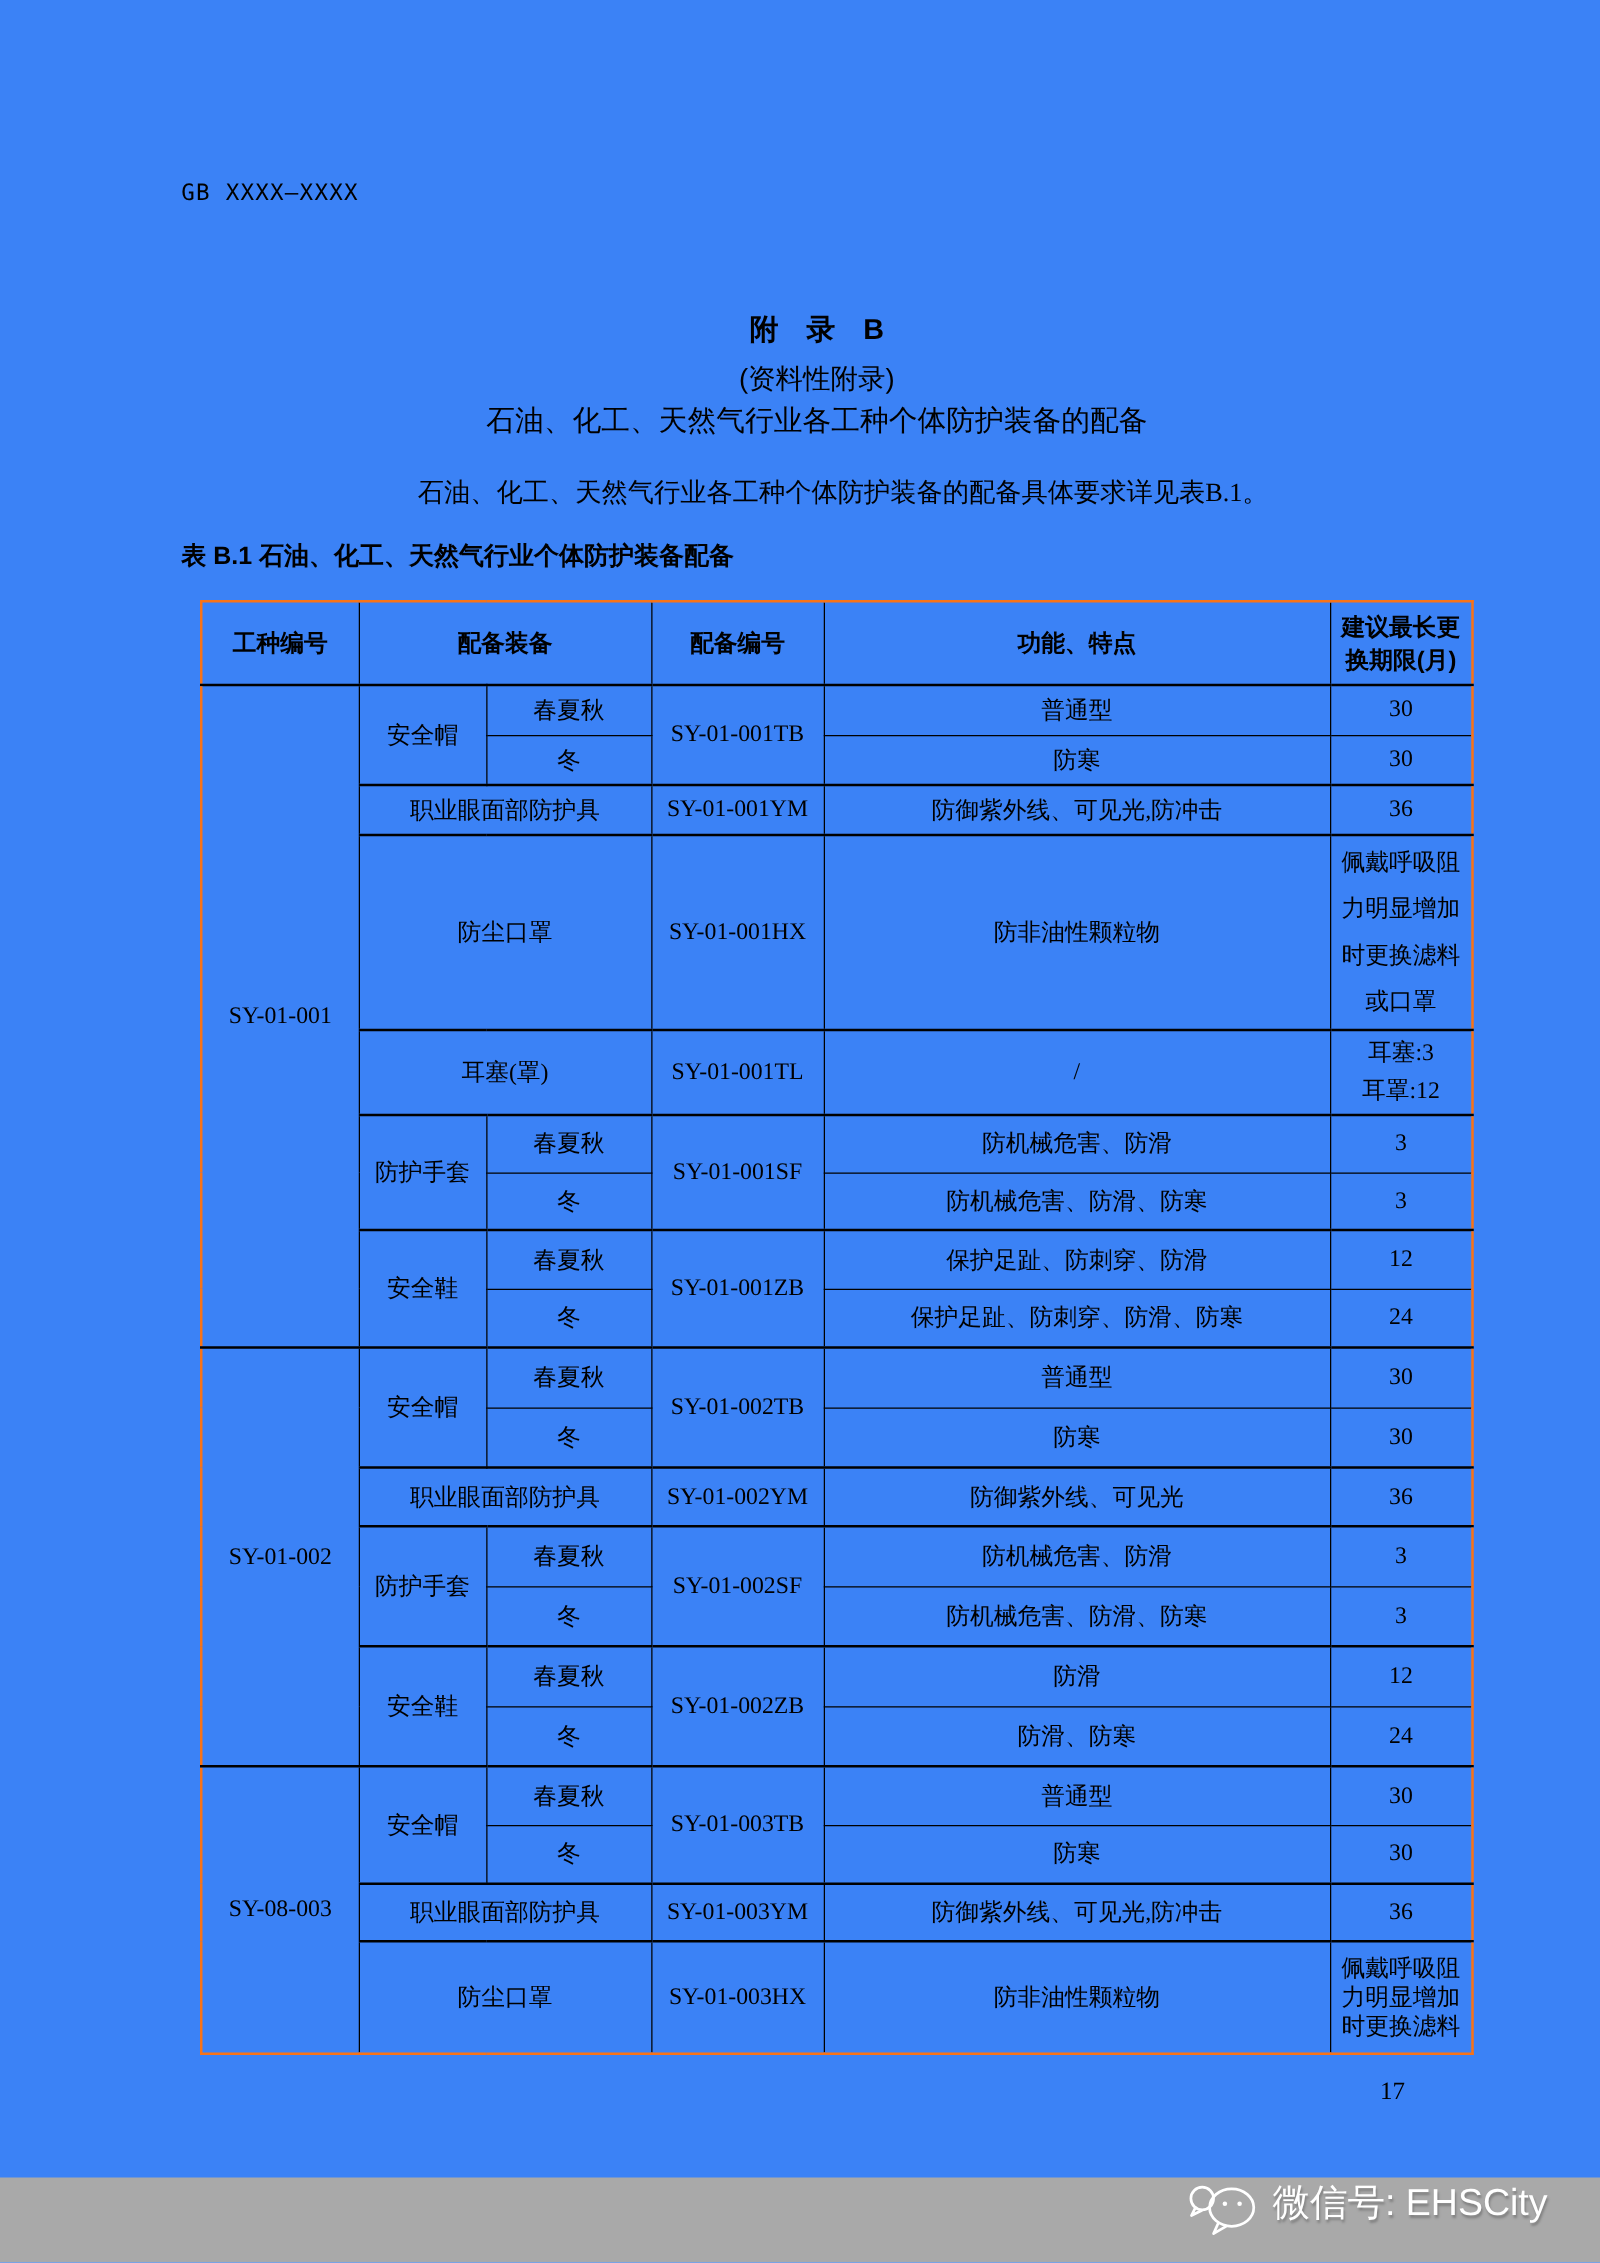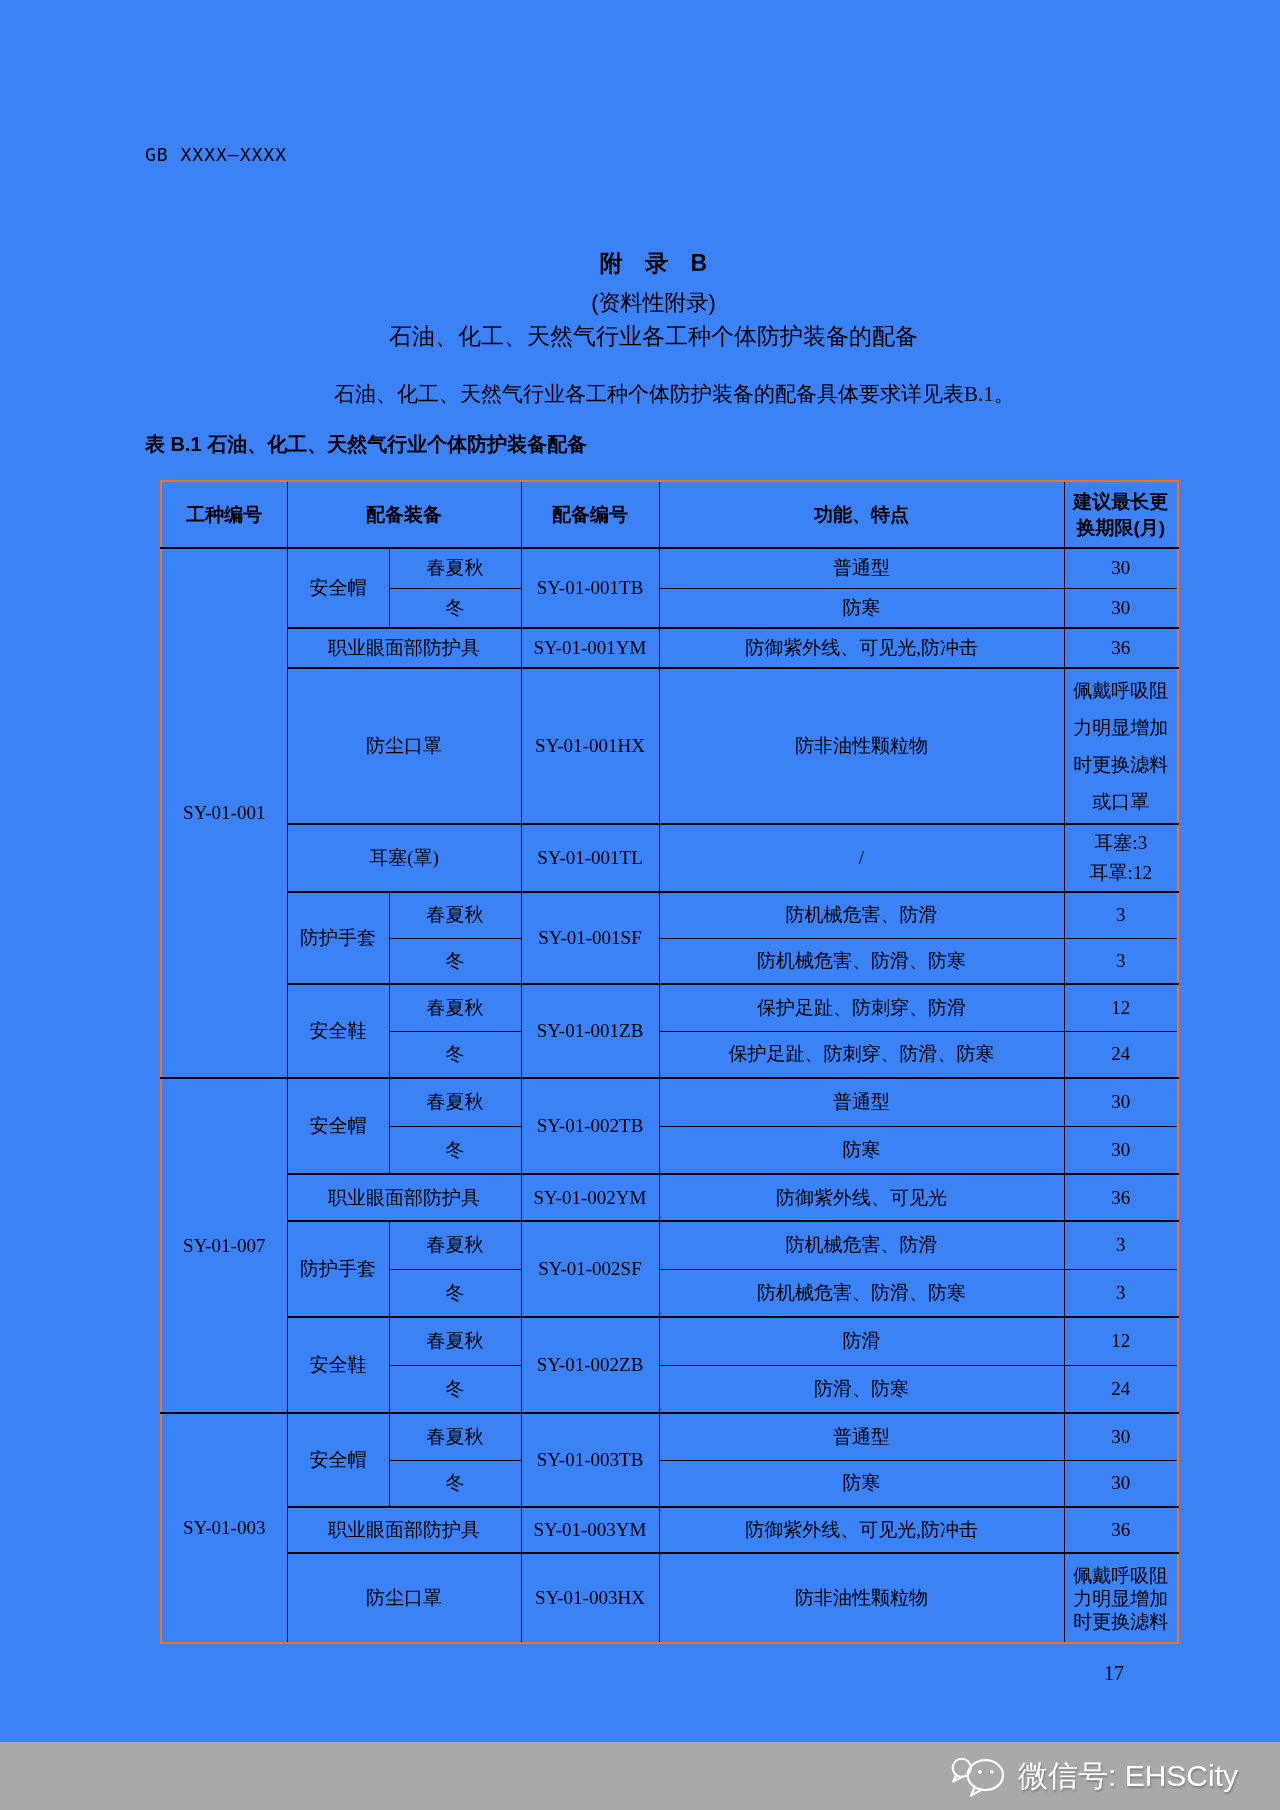--- a/index.html
+++ b/index.html
@@ -32,21 +32,21 @@
   .c-id{font-size:17px;}
   .c-feat{text-align:left;padding-left:14px;}
   .c-per{font-size:18px;padding:2px;}
   .per-multi{font-size:19px;line-height:37px;}
   .per-multi3{font-size:19px;line-height:23px;}
   .per-two{font-size:18px;line-height:30px;}
 
   .page-number{position:absolute;left:1104px;top:1662px;font-size:20px;}
 
   .footer-bar{position:absolute;left:0;top:1742px;width:1280px;height:68px;background:#a9a9a9;
-              display:flex;align-items:center;justify-content:flex-end;padding-right:42px;box-sizing:border-box;}
+              display:flex;align-items:flex-start;justify-content:flex-end;padding-right:42px;box-sizing:border-box;}
   .footer-label{color:#ffffff;font-family:"Liberation Sans","DejaVu Sans",sans-serif;
                 font-size:30px;text-shadow:1px 2px 2px rgba(0,0,0,0.25);margin-left:10px;}
   .wechat{width:58px;height:50px;flex:0 0 auto;}
 </style>
 </head>
 <body>
 
 <div class="page">
 
   <div class="doc-code">GB XXXX—XXXX</div>
@@ -130,21 +130,21 @@
         <td class="c-feat">保护足趾、防刺穿、防滑</td>
         <td class="c-per">12</td>
       </tr>
       <tr style="height:47px">
         <td>冬</td>
         <td class="c-feat">保护足趾、防刺穿、防滑、防寒</td>
         <td class="c-per">24</td>
       </tr>
 
       <tr class="gb" style="height:48px">
-        <td rowspan="7">SY-01-007</td>
+        <td rowspan="7">SY-01-002</td>
         <td rowspan="2">安全帽</td>
         <td>春夏秋</td>
         <td rowspan="2" class="c-id">SY-01-002TB</td>
         <td class="c-feat">普通型</td>
         <td class="c-per">30</td>
       </tr>
       <tr style="height:48px">
         <td>冬</td>
         <td class="c-feat">防寒</td>
         <td class="c-per">30</td>
@@ -174,21 +174,21 @@
         <td class="c-feat">防滑</td>
         <td class="c-per">12</td>
       </tr>
       <tr style="height:48px">
         <td>冬</td>
         <td class="c-feat">防滑、防寒</td>
         <td class="c-per">24</td>
       </tr>
 
       <tr class="gb" style="height:47px">
-        <td rowspan="4">SY-01-003</td>
+        <td rowspan="4">SY-08-003</td>
         <td rowspan="2">安全帽</td>
         <td>春夏秋</td>
         <td rowspan="2" class="c-id">SY-01-003TB</td>
         <td class="c-feat">普通型</td>
         <td class="c-per">30</td>
       </tr>
       <tr style="height:47px">
         <td>冬</td>
         <td class="c-feat">防寒</td>
         <td class="c-per">30</td>

